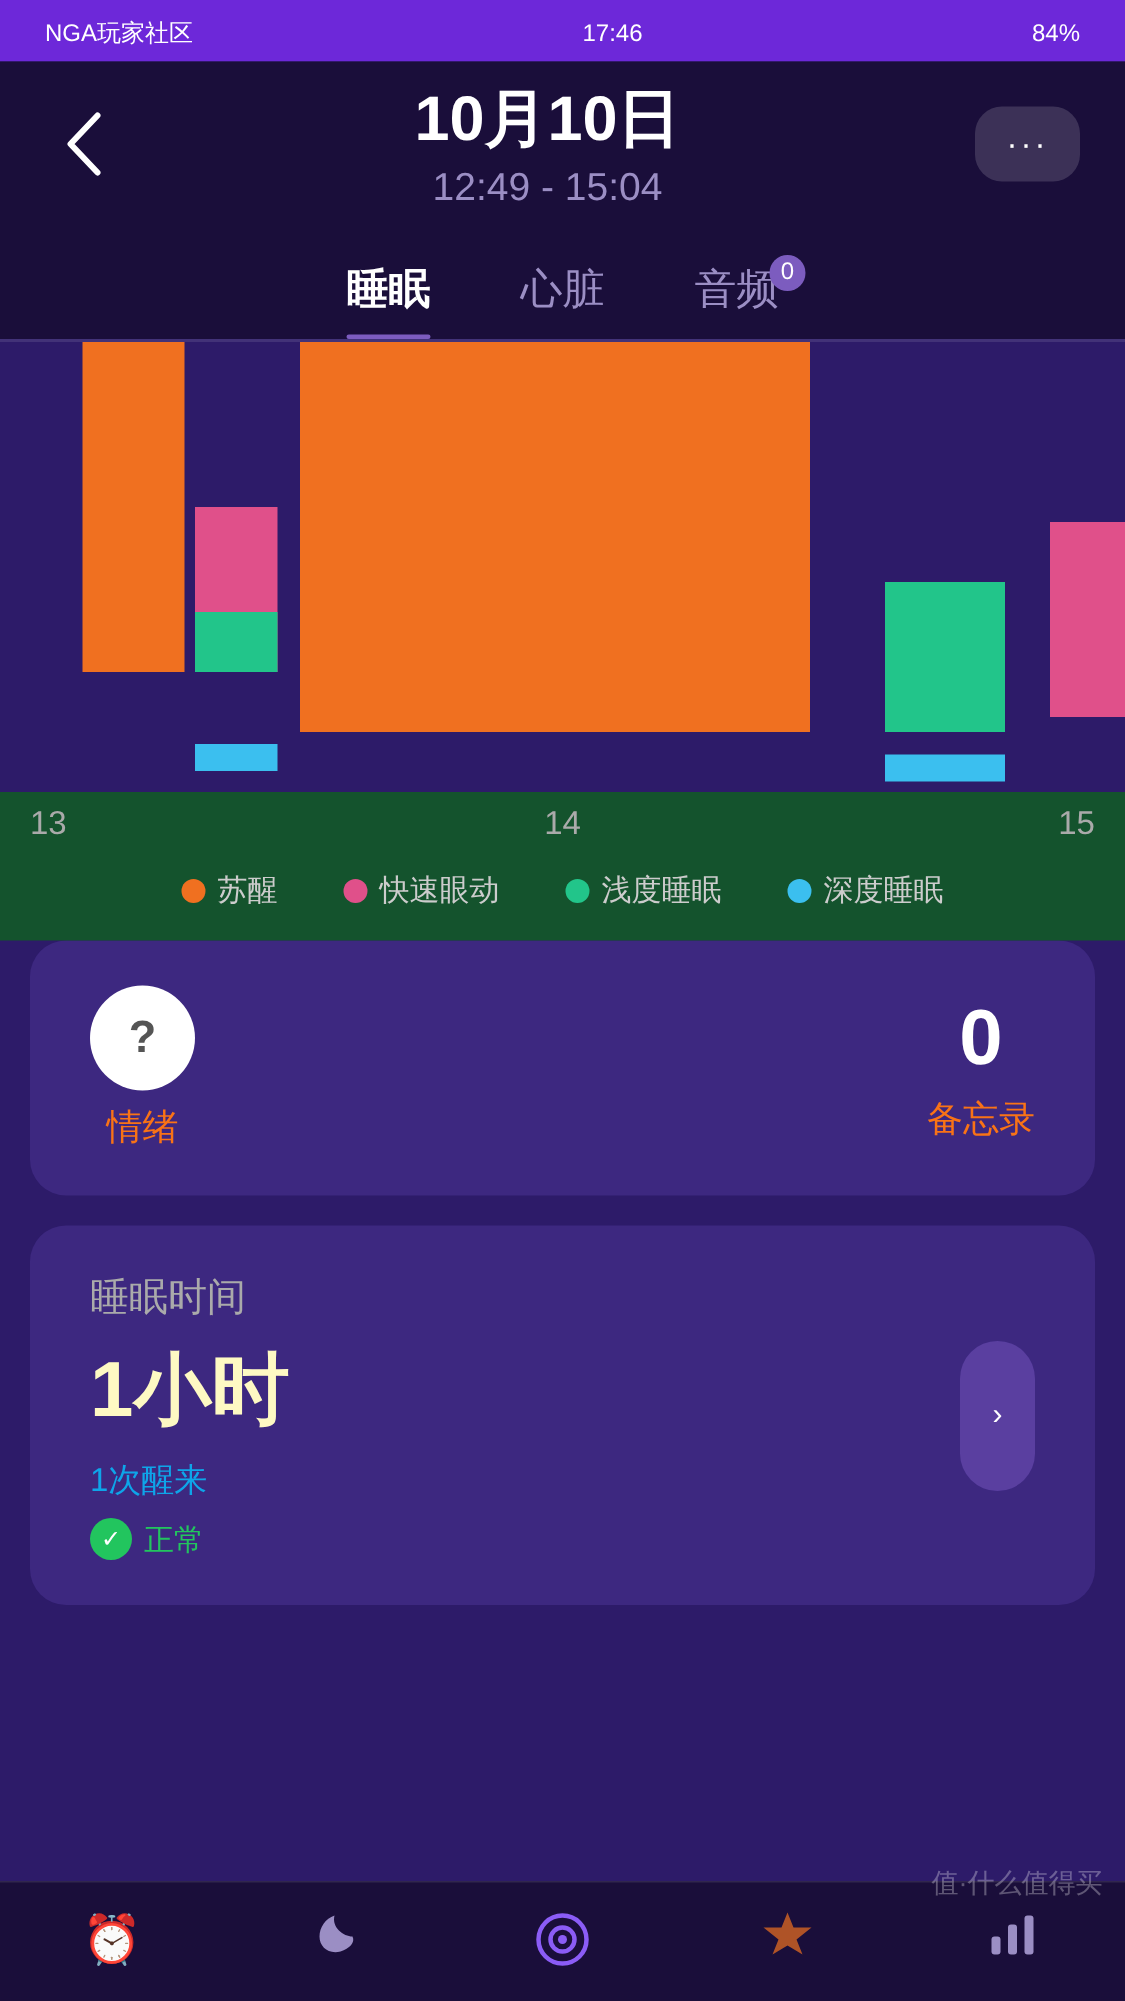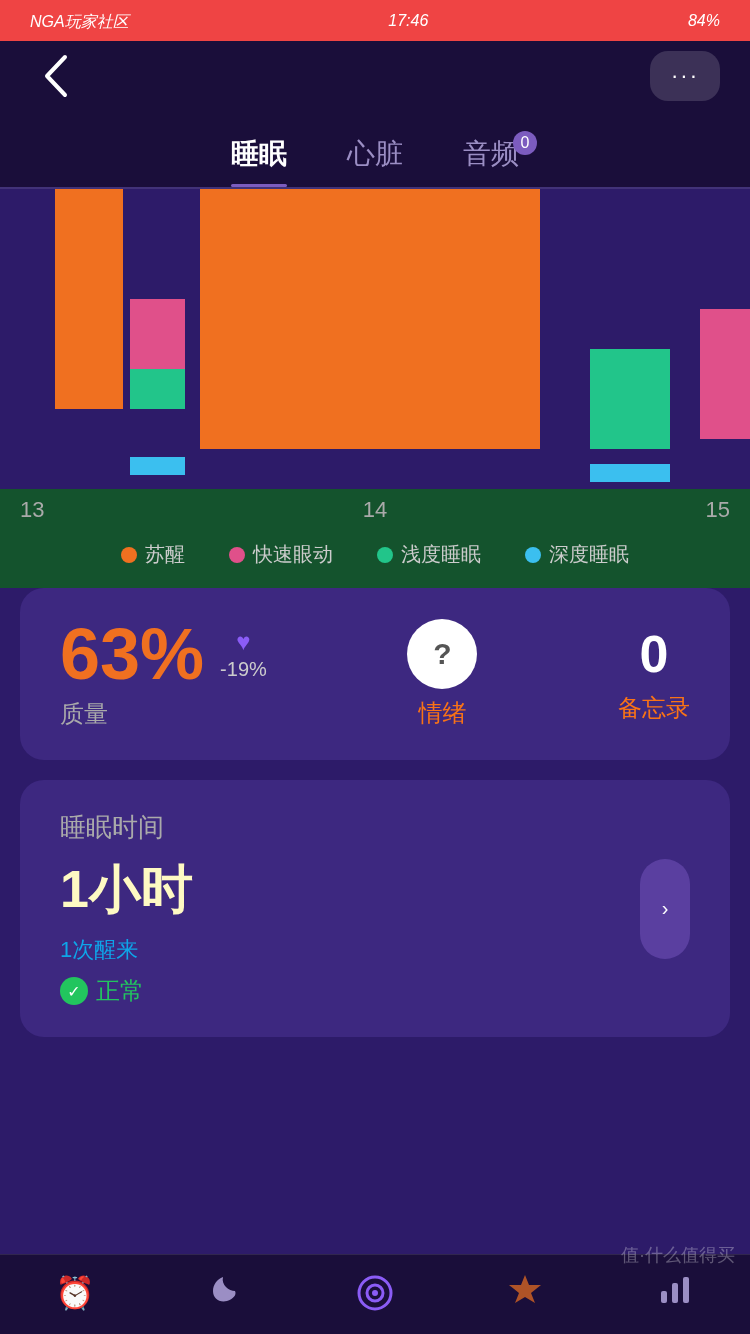--- a/index.html
+++ b/index.html
@@ -11,24 +11,23 @@
       background: #2d1b69;
       font-family: -apple-system, 'PingFang SC', 'Helvetica Neue', sans-serif;
       color: #fff;
       overflow-x: hidden;
     }
 
     
     .status-bar {
       display: flex;
       justify-content: space-between;
-      align-items: flex-start;
+      align-items: center;
       padding: 12px 30px 8px;
-      background: #ef4444;
-      font-style: italic;
+      background: #6d28d9;
     }
 
     
     .header {
       background: #1a0e3a;
       padding: 10px 30px 20px;
       display: flex;
       align-items: center;
       justify-content: space-between;
     }
@@ -271,21 +270,21 @@
       width: 28px;
       height: 28px;
       background: #22c55e;
       border-radius: 50%;
       display: flex;
       align-items: center;
       justify-content: center;
       font-size: 16px;
     }
     .status-text {
-      font-size: 24px;
+      font-size: 20px;
       color: #22c55e;
     }
 
     .sleep-scroll-indicator {
       width: 50px;
       height: 100px;
       background: #5a3fa0;
       border-radius: 25px;
       display: flex;
       align-items: center;
@@ -344,20 +343,24 @@
   <span>17:46</span>
   <span>84%</span>
 </div>
 
 <div class="header">
   <div class="back-btn">
     <svg width="28" height="46" viewBox="0 0 28 46" fill="none">
       <path d="M24 4 L6 23 L24 42" stroke="white" stroke-width="4" stroke-linecap="round" stroke-linejoin="round"></path>
     </svg>
   </div>
+  <div class="header-center">
+    <div class="header-date">10月10日</div>
+    <div class="header-time">12:49 - 15:04</div>
+  </div>
   <div class="more-btn">···</div>
 </div>
 
 <div class="tabs">
   <div class="tab active">
     <span>睡眠</span>
   </div>
   <div class="tab">
     <span>心脏</span>
   </div>
@@ -413,30 +416,20 @@
     </div>
     <div class="legend-item">
       <div class="legend-dot" style="background:#3bbfef;"></div>
       <span>深度睡眠</span>
     </div>
   </div>
 </div>
 
 <div class="stats-card">
 
-  <div class="stat-quality">
-    <div class="quality-row">
-      <span class="quality-percent">63%</span>
-      <div class="quality-change">
-        <span class="heart">♥</span>
-        <span class="pct">-19%</span>
-      </div>
-    </div>
-    <span class="quality-label">质量</span>
-  </div>
 
   <div class="stat-item">
     <div class="stat-icon-circle">
       <span>?</span>
     </div>
     <span class="stat-label">情绪</span>
   </div>
 
   <div class="stat-item">
     <span class="stat-value">0</span>

